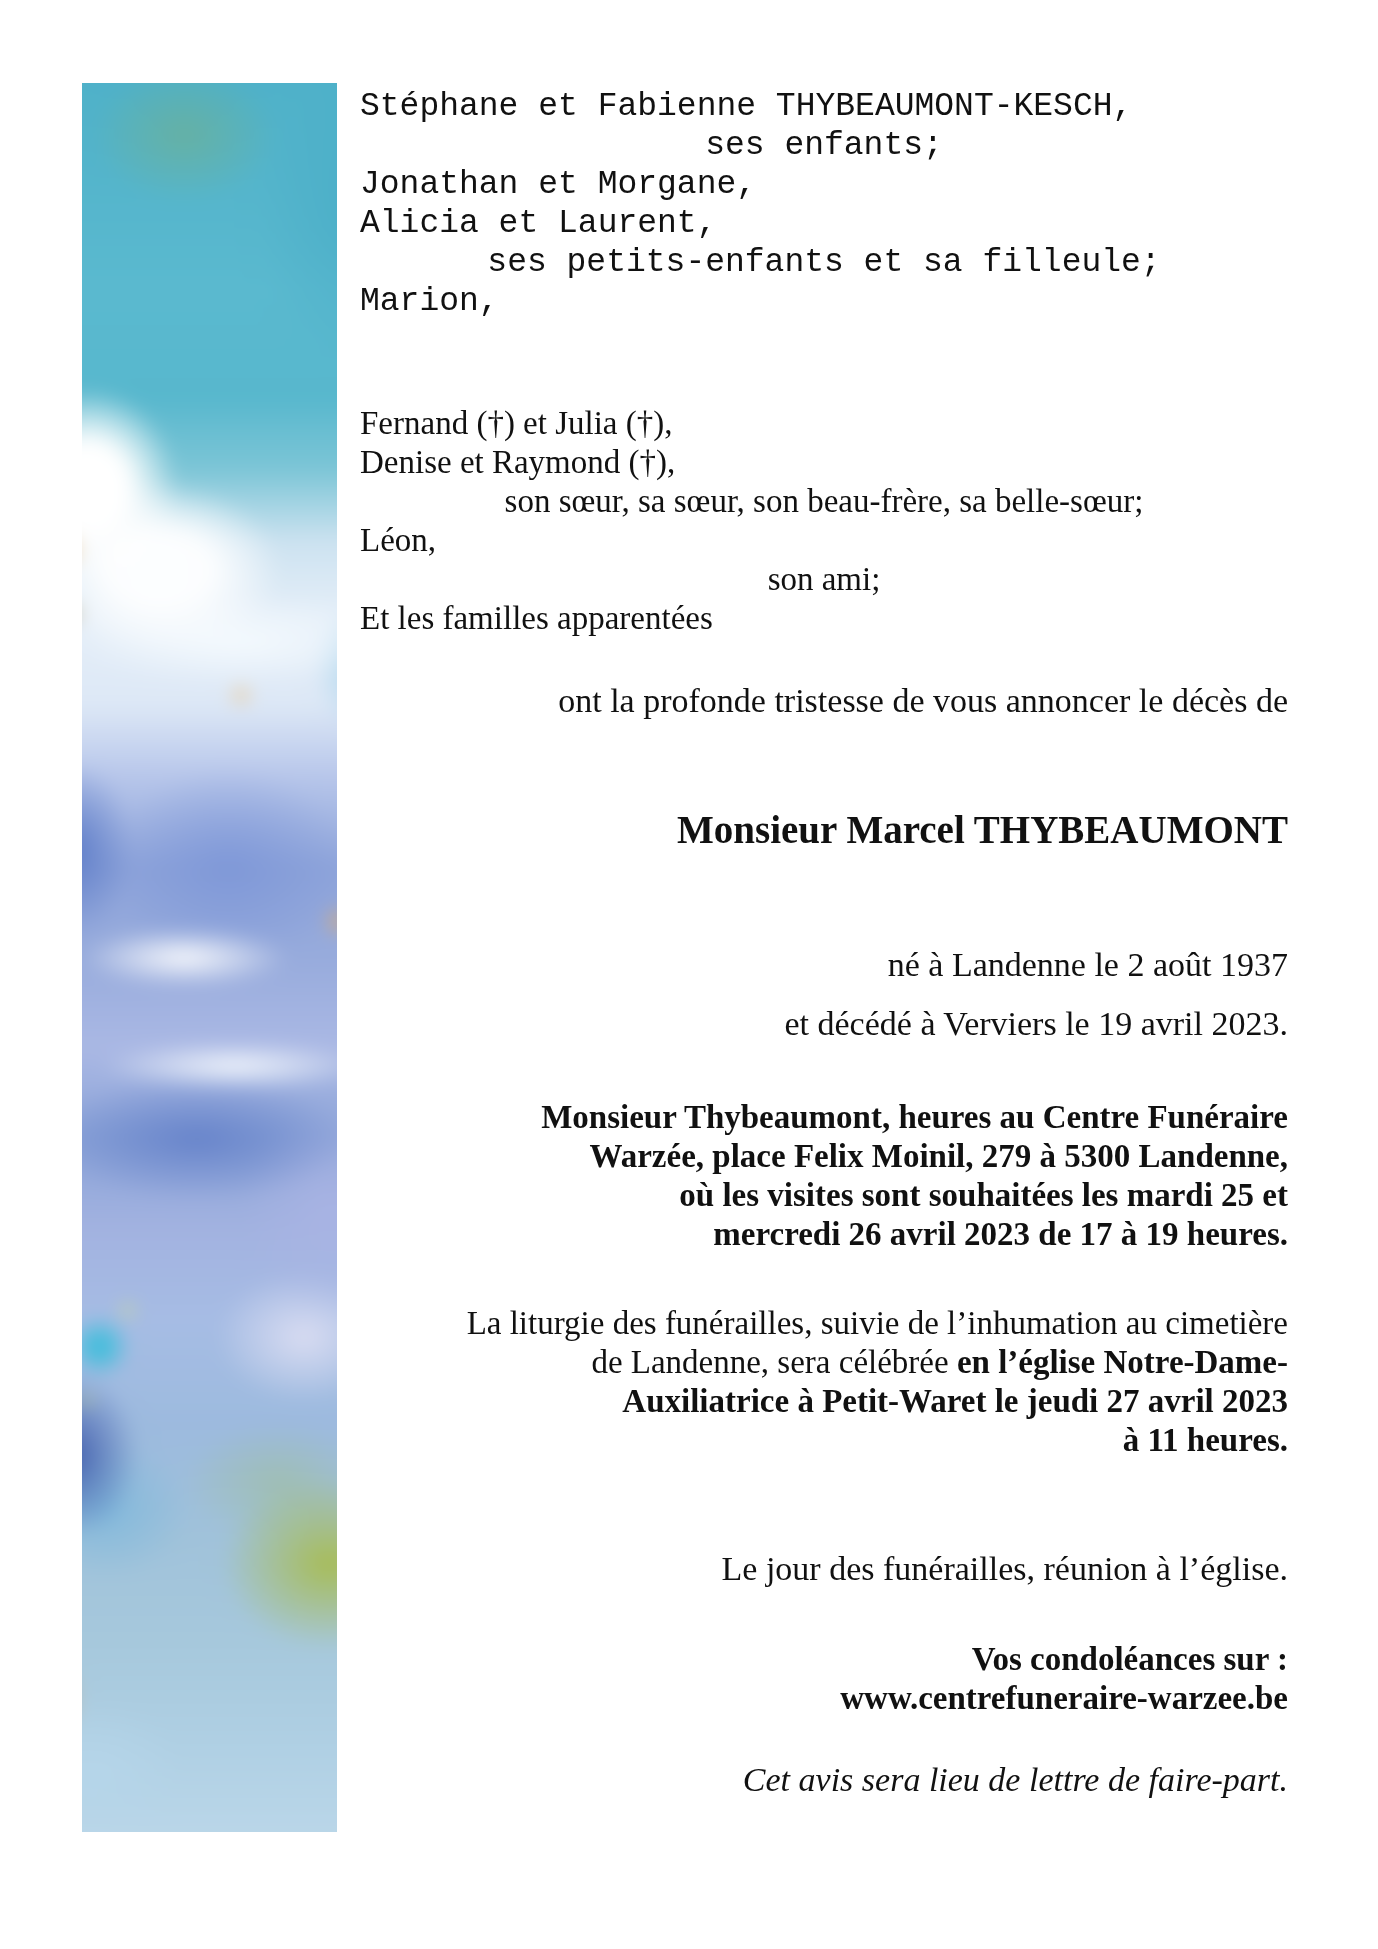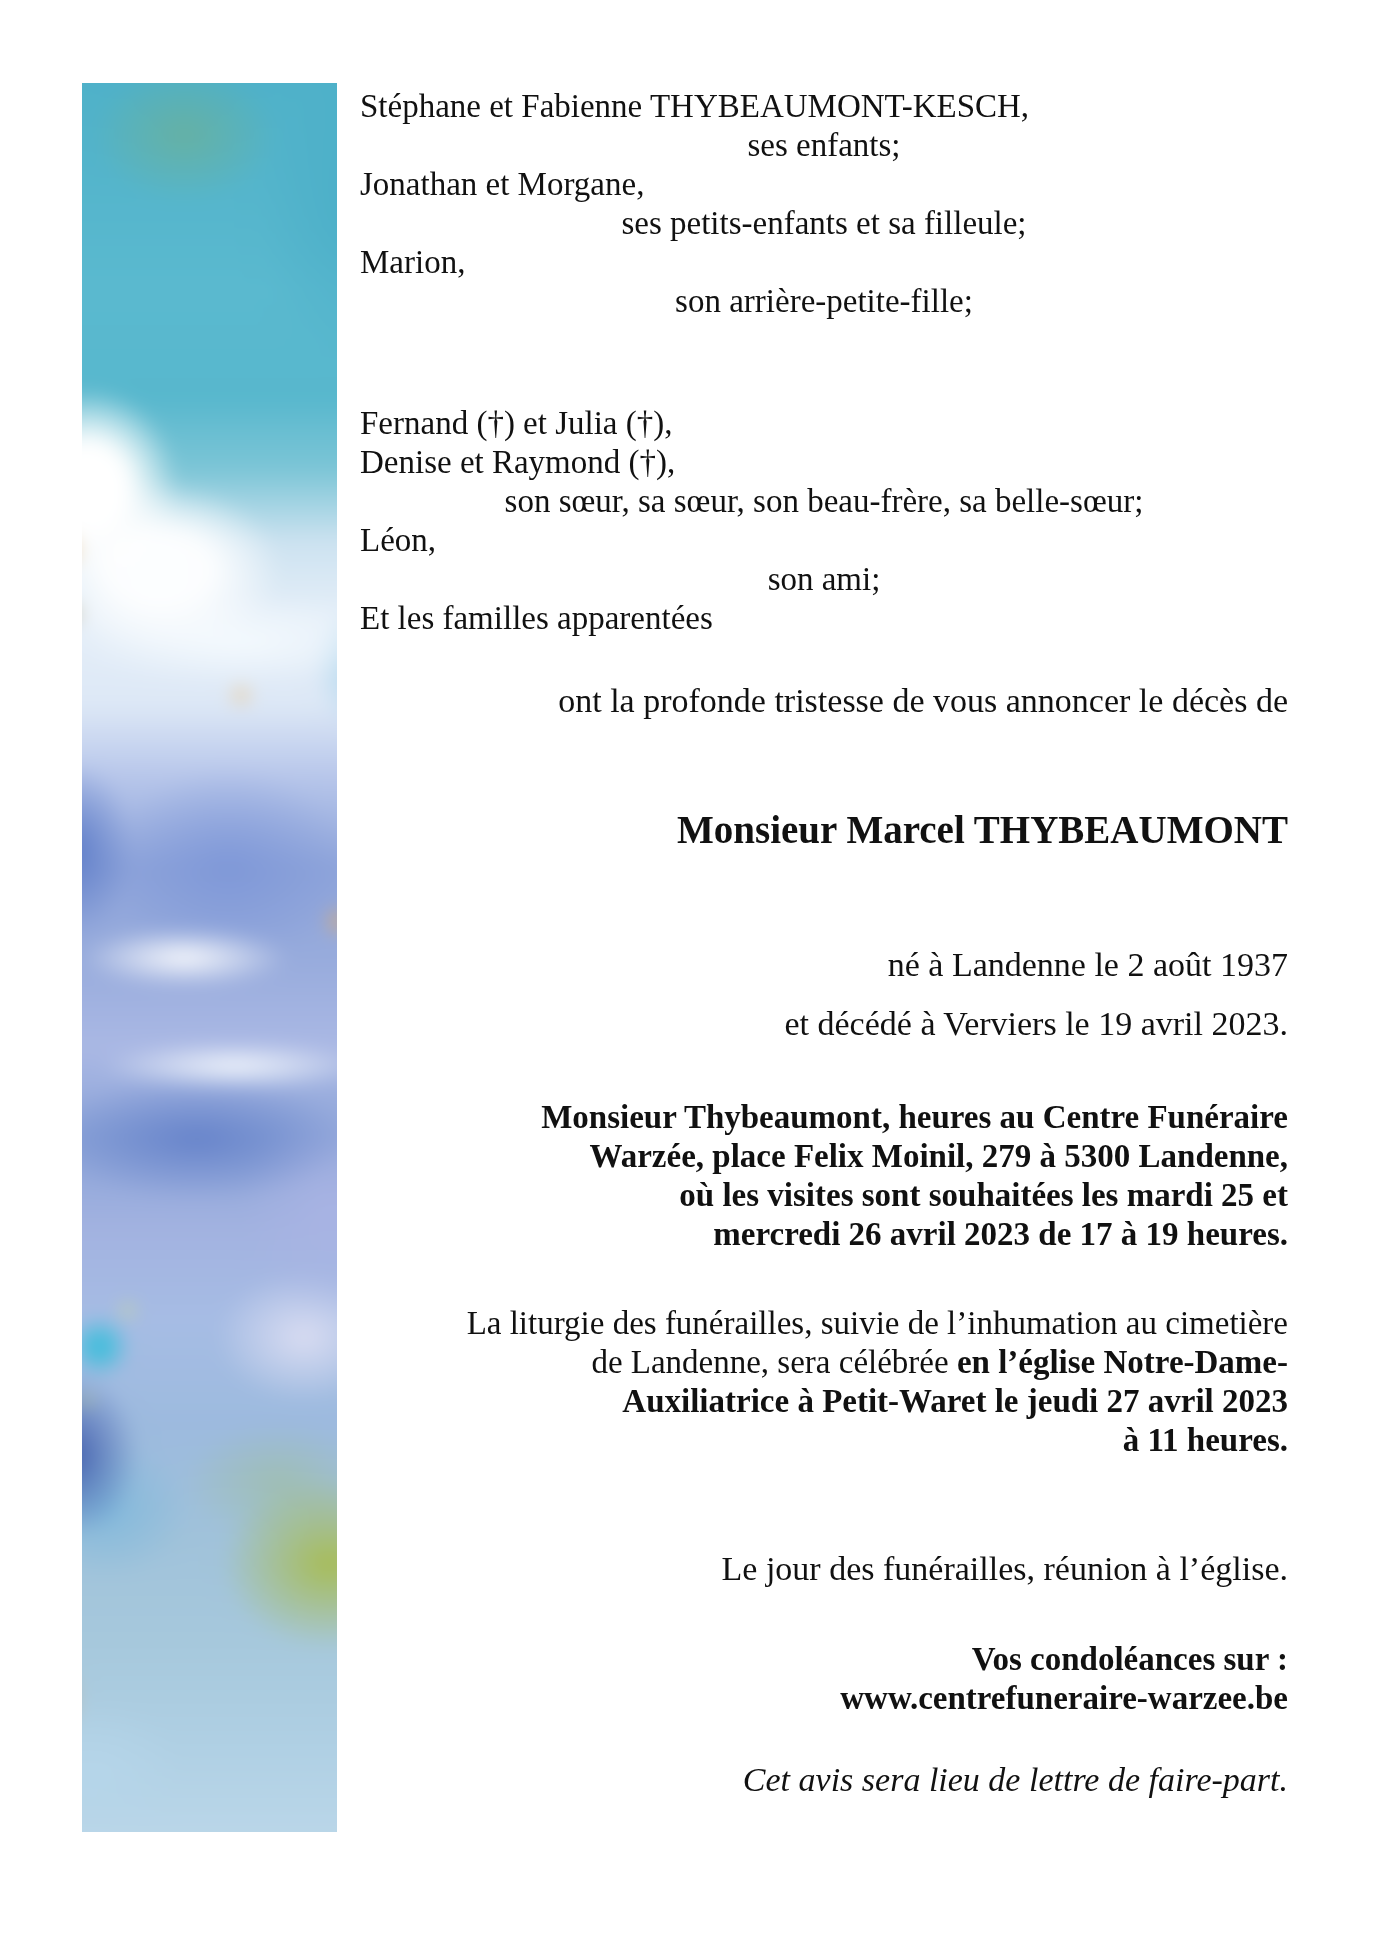--- a/index.html
+++ b/index.html
@@ -67,21 +67,21 @@
     position: absolute;
     left: 360px;
     width: 928px;
   }
   .ln { font-size: 33px; line-height: 39px; white-space: nowrap; }
   .left  { text-align: left; }
   .right { text-align: center; }
   .center { text-align: right; }
   .b { font-weight: bold; }
 
-  #family-1 { top: 87px; }
+  #family-1 { top: 87px; font-family: Liberation Mono, monospace; }
   #family-2 { top: 404px; }
   #announce { top: 681px; font-size: 34px; }
   #deceased { top: 810px; font-size: 39px; font-weight: bold; }
   #birth    { top: 945px;  font-size: 34px; }
   #death    { top: 1004px; font-size: 34px; }
   #repose   { top: 1098px; font-size: 34px; font-weight: bold; line-height: 41px; }
   #liturgy  { top: 1304px; font-size: 34px; line-height: 42px; }
   #meeting  { top: 1549px; font-size: 34px; }
   #condol   { top: 1640px; font-size: 34px; font-weight: bold; line-height: 41px; }
   #notice   { top: 1760px; font-size: 34px; font-style: italic; }
@@ -92,23 +92,23 @@
 <div class="page">
 
   <div class="photo">
     <div class="photo-blur"></div>
   </div>
 
   <div class="col" id="family-1">
     <div class="ln left">Stéphane et Fabienne THYBEAUMONT-KESCH,</div>
     <div class="ln right">ses enfants;</div>
     <div class="ln left">Jonathan et Morgane,</div>
+    <div class="ln left">Alicia et Laurent,</div>
     <div class="ln right">ses petits-enfants et sa filleule;</div>
     <div class="ln left">Marion,</div>
-    <div class="ln right">son arrière-petite-fille;</div>
   </div>
 
   <div class="col" id="family-2">
     <div class="ln left">Fernand (†) et Julia (†),</div>
     <div class="ln left">Denise et Raymond (†),</div>
     <div class="ln right">son sœur, sa sœur, son beau-frère, sa belle-sœur;</div>
     <div class="ln left">Léon,</div>
     <div class="ln right">son ami;</div>
     <div class="ln left">Et les familles apparentées</div>
   </div>

